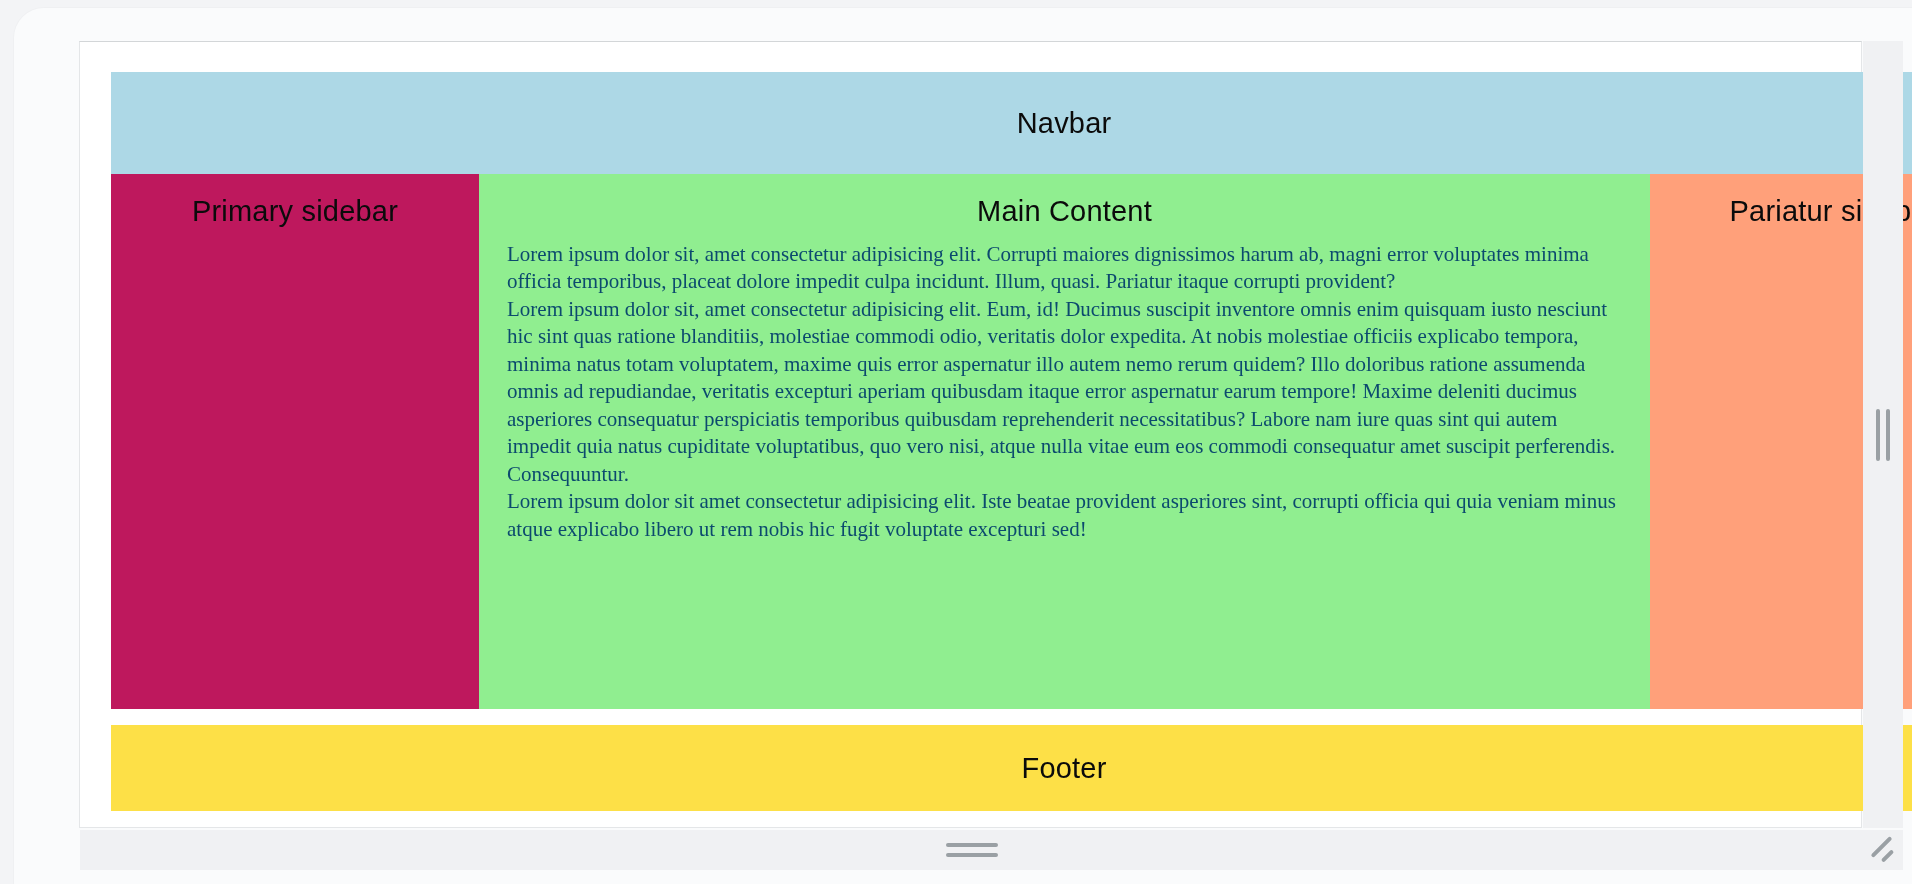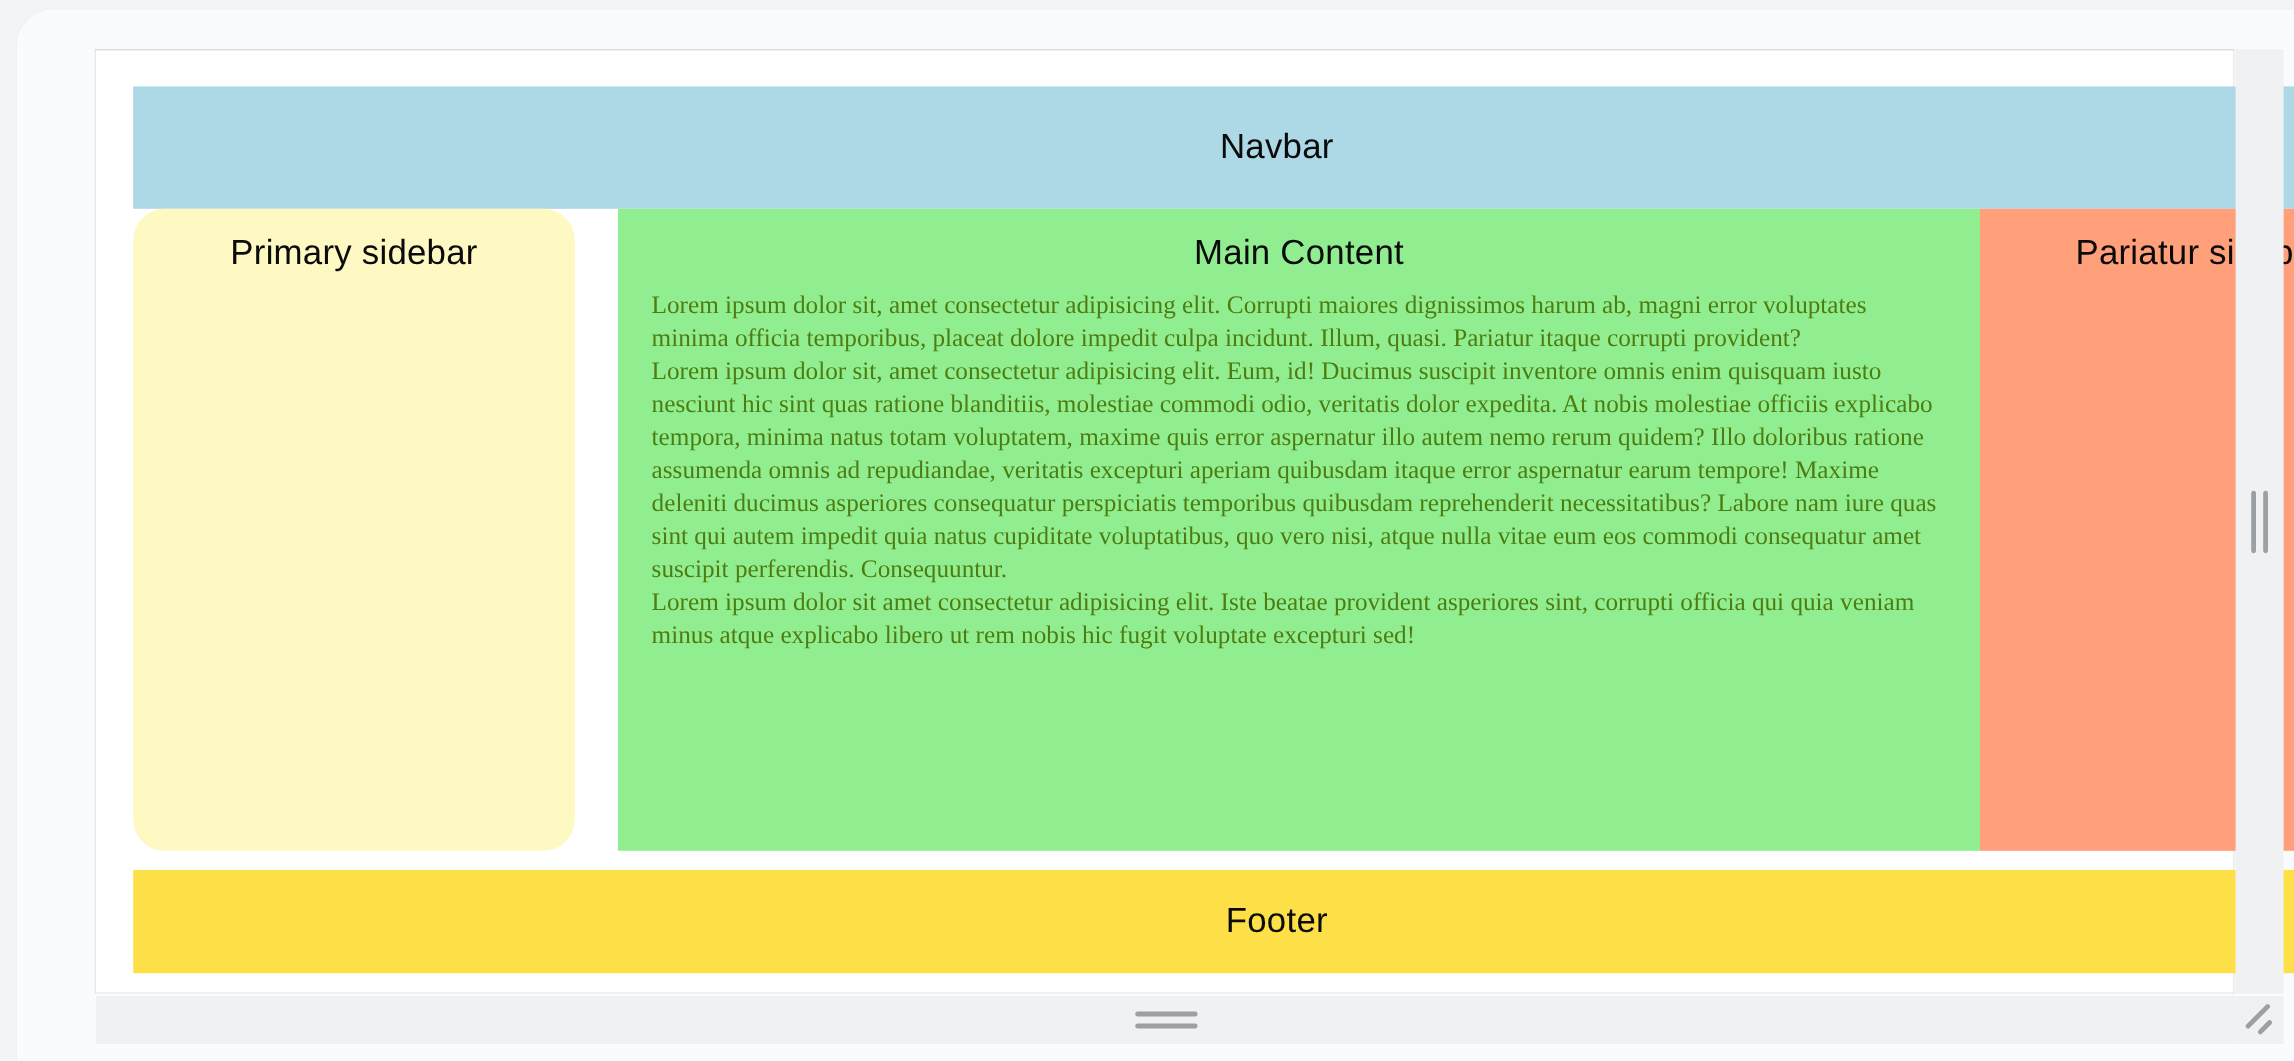--- a/index.html
+++ b/index.html
@@ -52,21 +52,21 @@
   }
   .sidebar { text-align: center; }
   .sidebar .region-label { margin-top: 20px; }
   .main { padding: 0 28px; box-sizing: border-box; }
   .main .region-label { text-align: center; margin: 20px 0 12px 0; }
   .main p {
     margin: 0;
     font-family: "Liberation Serif", "DejaVu Serif", serif;
     font-size: 21px;
     line-height: 27.5px;
-    color: #4d7c0f;
+    color: #0c4a6e;
   }
   
   .handle-right {
     position: absolute;
     left: 1849px; top: 33px;
     width: 40px; height: 787px;
     background: #f0f1f3;
     display: flex; align-items: center; justify-content: center;
     cursor: ew-resize;
   }
@@ -116,25 +116,25 @@
 
 <div class="card">
 
   <div class="panel">
     <div class="layout">
 
       <header class="navbar" style="background-color: rgb(173, 216, 230);">
         <span class="region-label">Navbar</span>
       </header>
 
-      <aside class="sidebar" style="background-color: #fef9c3; border-radius: 26px;">
+      <aside class="sidebar" style="background-color: #be185d;">
         <div class="region-label">Primary sidebar</div>
       </aside>
 
-      <section class="main" style="background-color: rgb(144, 238, 144); margin-left: 36px;">
+      <section class="main" style="background-color: rgb(144, 238, 144);">
         <div class="region-label">Main Content</div>
         <p>Lorem ipsum dolor sit, amet consectetur adipisicing elit. Corrupti maiores dignissimos harum ab, magni error voluptates minima officia temporibus, placeat dolore impedit culpa incidunt. Illum, quasi. Pariatur itaque corrupti provident?</p>
         <p>Lorem ipsum dolor sit, amet consectetur adipisicing elit. Eum, id! Ducimus suscipit inventore omnis enim quisquam iusto nesciunt hic sint quas ratione blanditiis, molestiae commodi odio, veritatis dolor expedita. At nobis molestiae officiis explicabo tempora, minima natus totam voluptatem, maxime quis error aspernatur illo autem nemo rerum quidem? Illo doloribus ratione assumenda omnis ad repudiandae, veritatis excepturi aperiam quibusdam itaque error aspernatur earum tempore! Maxime deleniti ducimus asperiores consequatur perspiciatis temporibus quibusdam reprehenderit necessitatibus? Labore nam iure quas sint qui autem impedit quia natus cupiditate voluptatibus, quo vero nisi, atque nulla vitae eum eos commodi consequatur amet suscipit perferendis. Consequuntur.</p>
         <p>Lorem ipsum dolor sit amet consectetur adipisicing elit. Iste beatae provident asperiores sint, corrupti officia qui quia veniam minus atque explicabo libero ut rem nobis hic fugit voluptate excepturi sed!</p>
       </section>
 
       <aside class="sidebar" style="background-color: rgb(255, 160, 122);">
         <div class="region-label">Pariatur sidebar</div>
       </aside>
 

